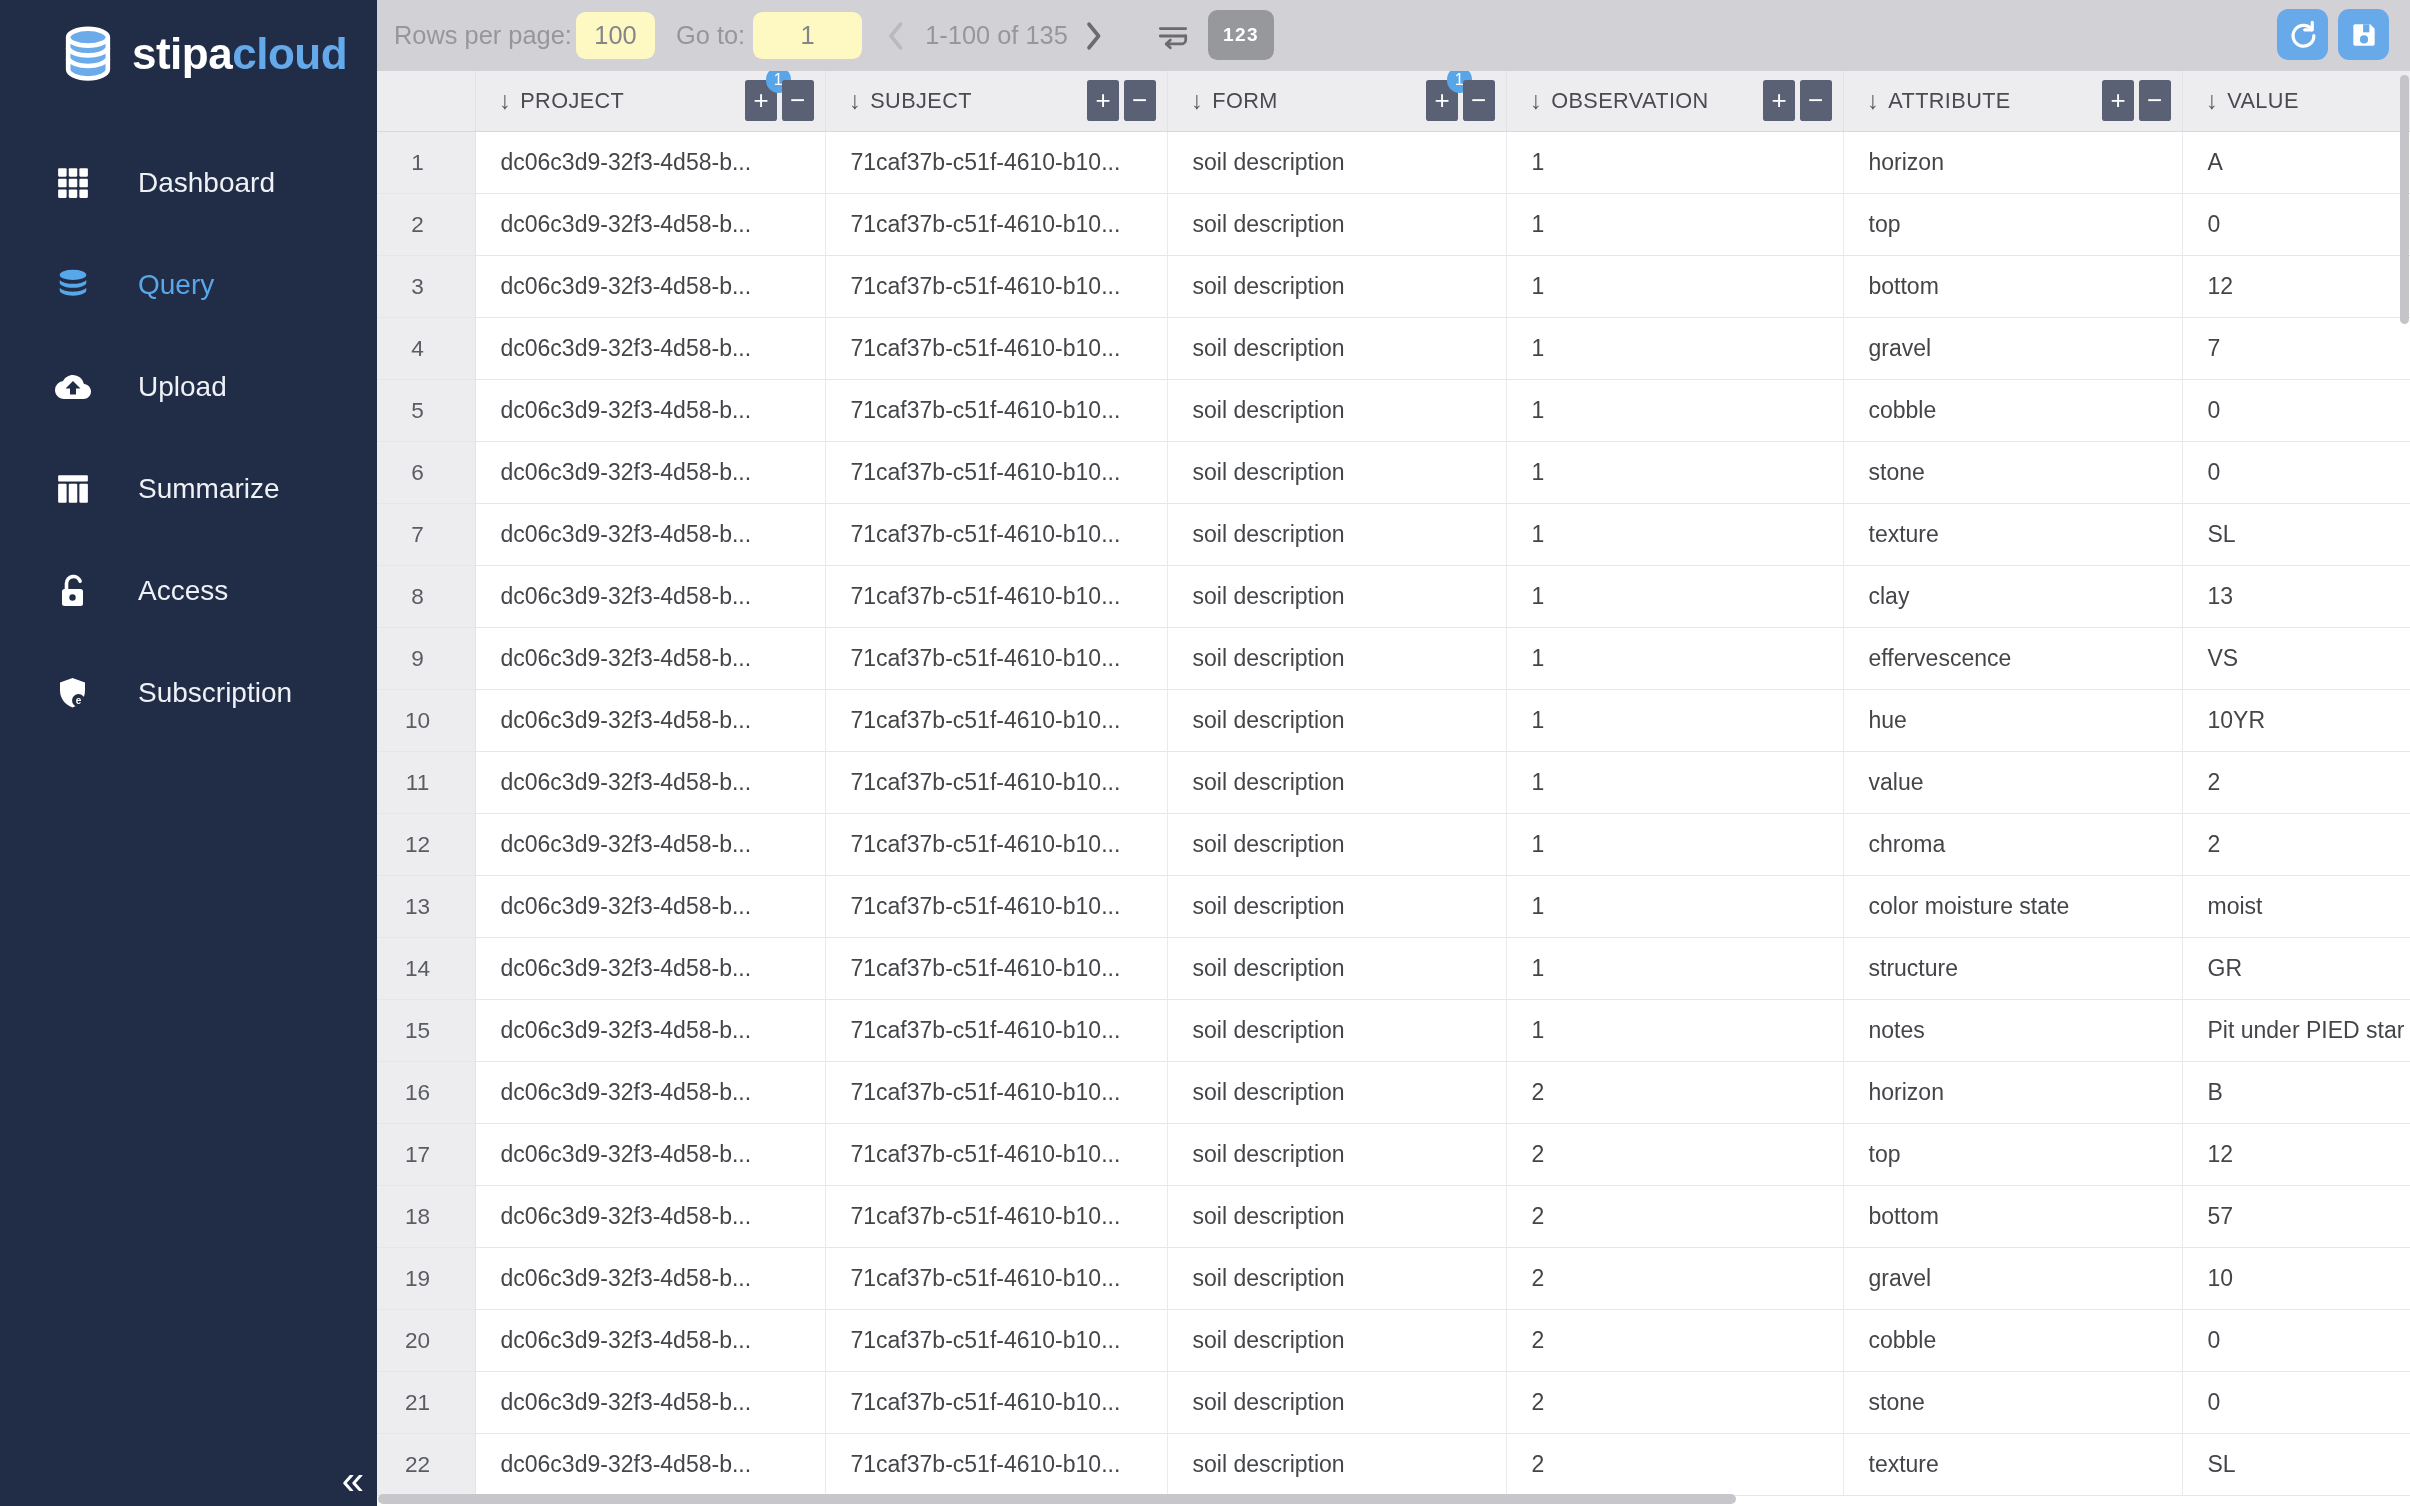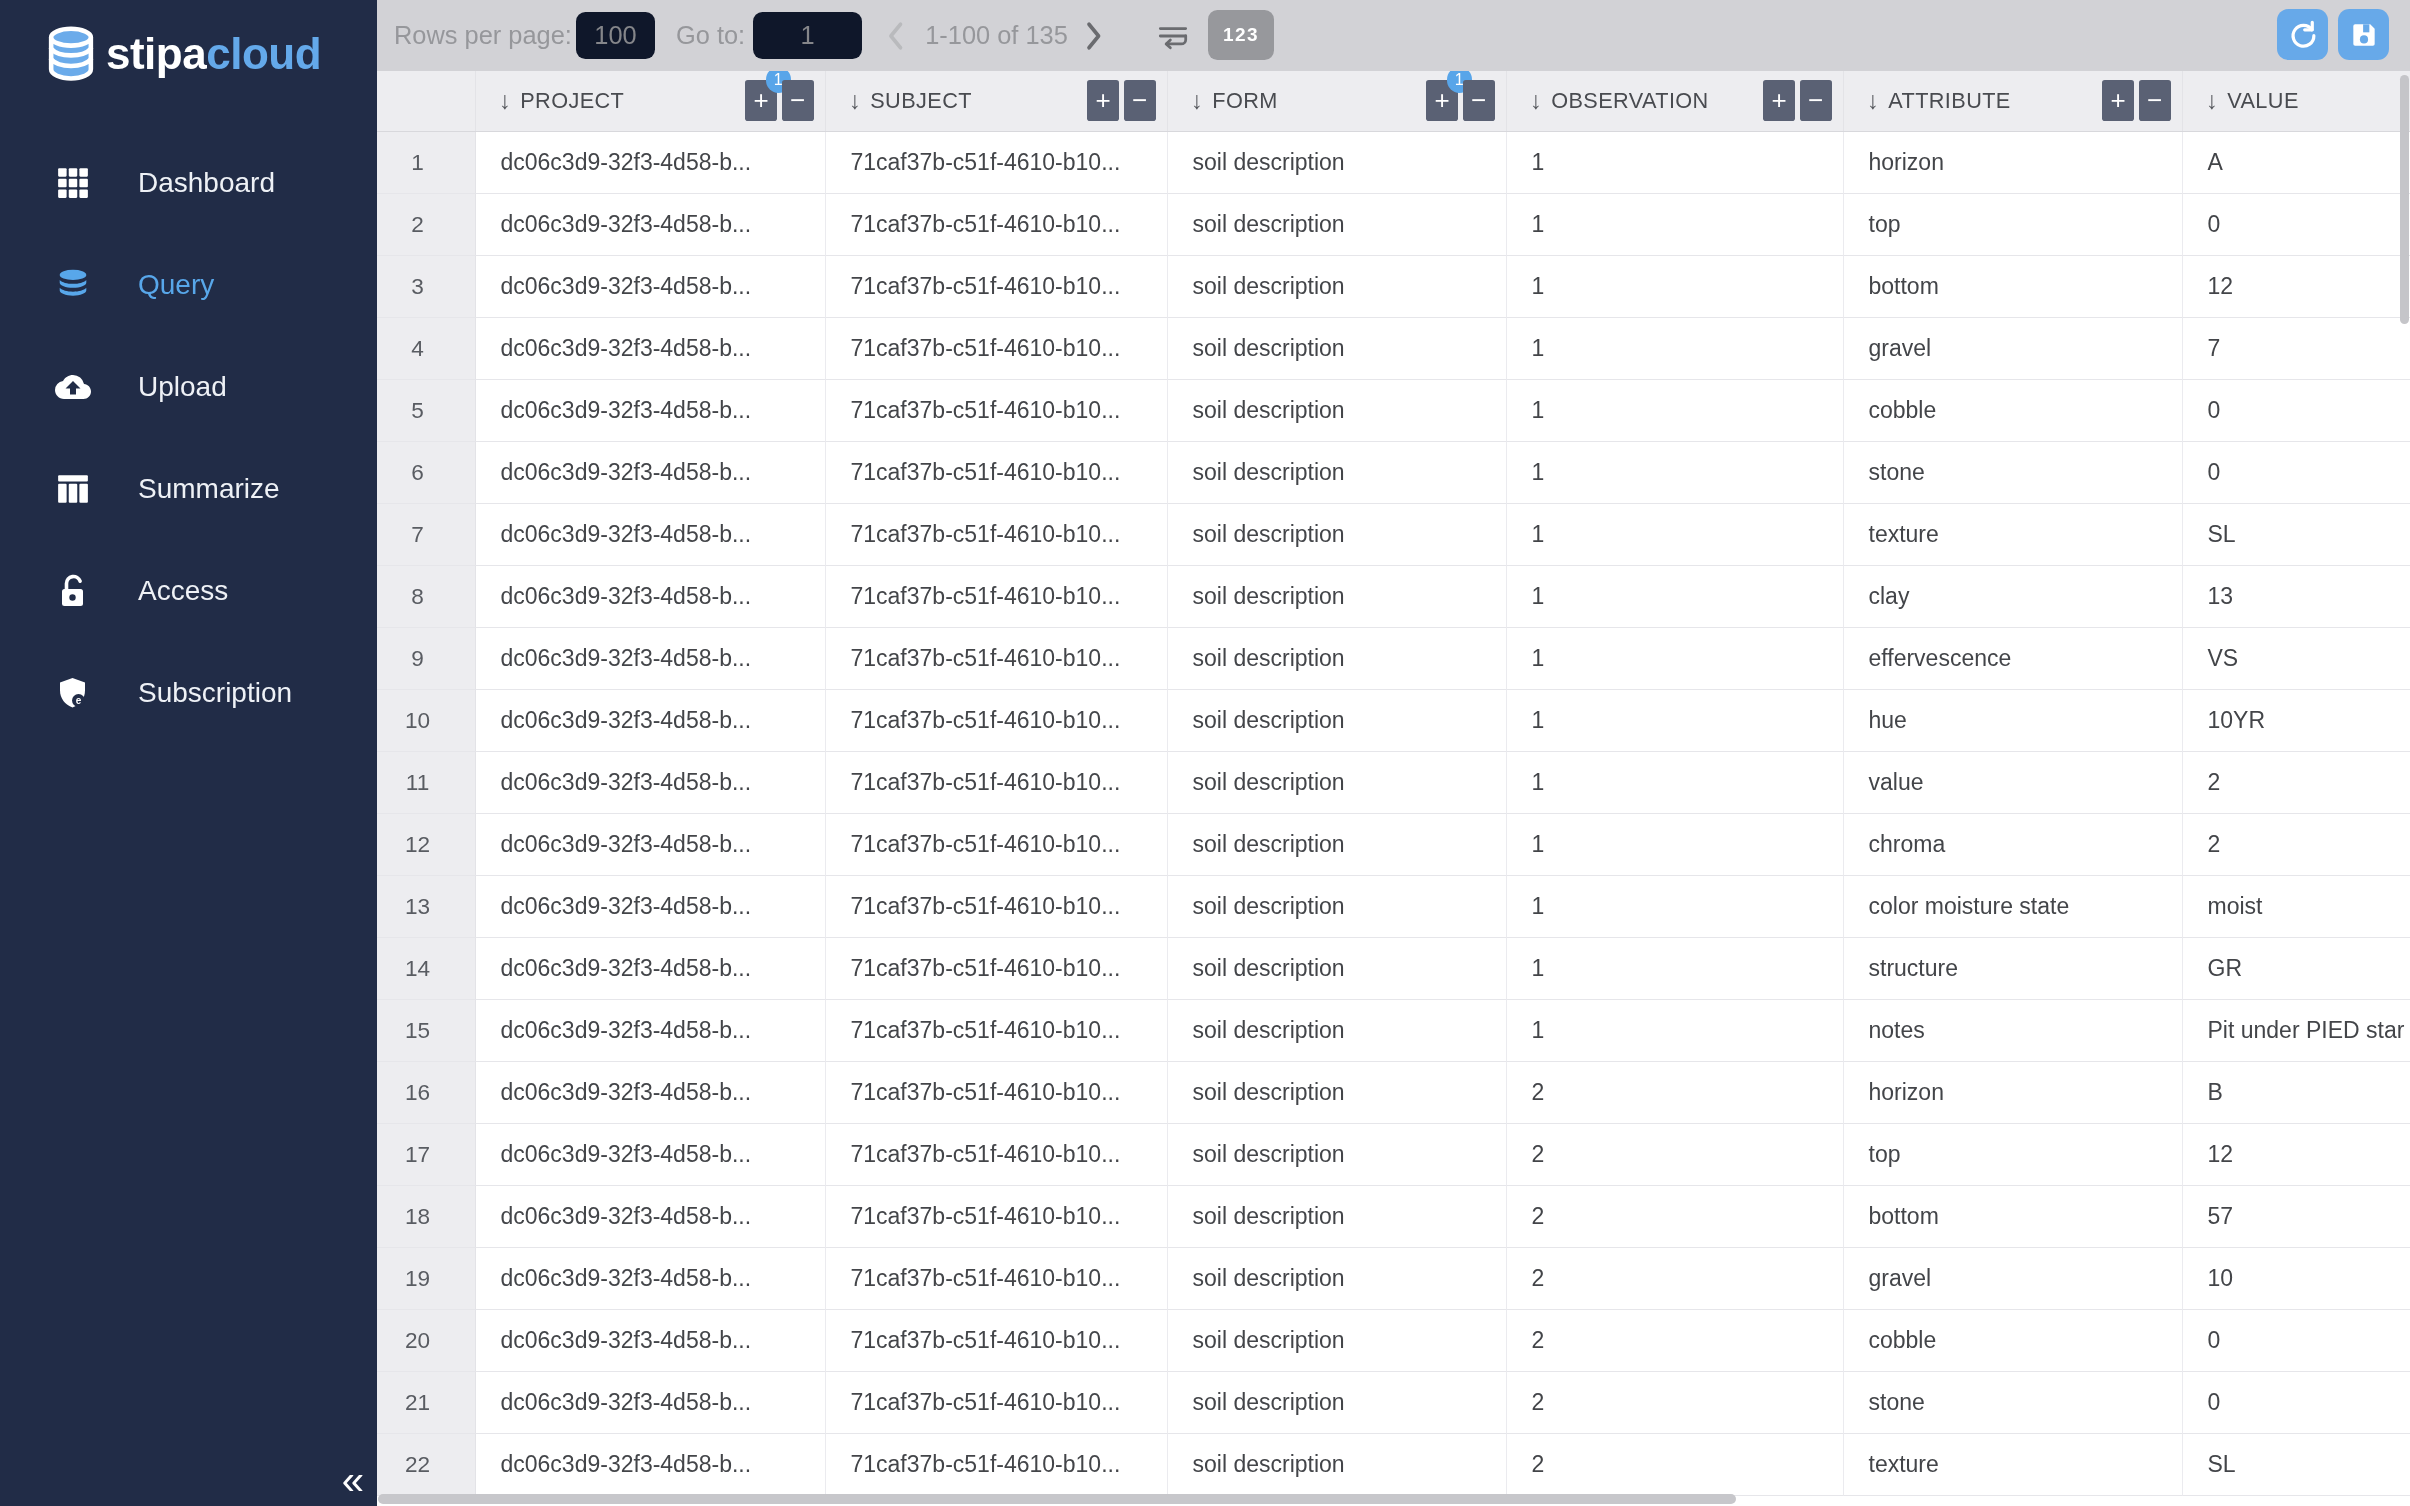--- a/index.html
+++ b/index.html
@@ -4,21 +4,21 @@
 <style>
   * { margin:0; padding:0; box-sizing:border-box; }
   html,body { width:2411px; height:1507px; overflow:hidden; }
   body { font-family:"Liberation Sans", sans-serif; background:#ffffff; position:relative; }
 
   
   .sidebar {
     position:absolute; left:0; top:0; width:377px; height:1507px;
     background:#212c47; z-index:30;
   }
-  .logo { position:absolute; left:43px; top:24.5px; display:flex; align-items:center; gap:7px; }
+  .logo { position:absolute; left:60px; top:24.5px; display:flex; align-items:center; gap:16px; }
   .logo svg { display:block; }
   .logo-text { font-size:44px; font-weight:700; letter-spacing:-0.5px; }
   .logo-text .w { color:#ffffff; }
   .logo-text .b { color:#64a9ea; }
 
   .nav { position:absolute; left:0; top:132px; width:377px; }
   .nav-item {
     height:102px; display:flex; align-items:center; padding-left:55px; cursor:pointer;
   }
   .nav-icon { width:36px; height:36px; display:flex; align-items:center; justify-content:center; }
@@ -34,21 +34,21 @@
   .topbar {
     position:absolute; left:377px; top:0; width:2034px; height:71px;
     background:#d2d2d6; z-index:20; display:block;
   }
   .tb-label { position:absolute; top:0; height:71px; display:flex; align-items:center;
     color:#96979b; font-size:25.4px; }
   .lbl-rpp { left:17px; }
   .lbl-goto { left:299px; }
   .tb-input {
     position:absolute; top:12.2px; height:47px; border:none; outline:none;
-    background:#0f172a; border-radius:9.4px; text-align:center;
+    background:#fef9c3; border-radius:9.4px; text-align:center;
     color:#85868a; font-size:25.4px; font-family:"Liberation Sans", sans-serif;
   }
   .inp-rpp { left:199px; width:79px; }
   .inp-goto { left:376px; width:109px; }
   .pg-chevron { position:absolute; top:0; height:71px; display:flex; align-items:center; cursor:pointer; }
   .pg-prev { left:507px; }
   .pg-next { left:704px; }
   .pg-range { position:absolute; left:544px; width:151px; top:0; height:71px;
     display:flex; align-items:center; justify-content:center; color:#96979b; font-size:25.4px; }
   .wrap-btn { position:absolute; left:778px; top:0; height:71px; display:flex; align-items:center; cursor:pointer; }

